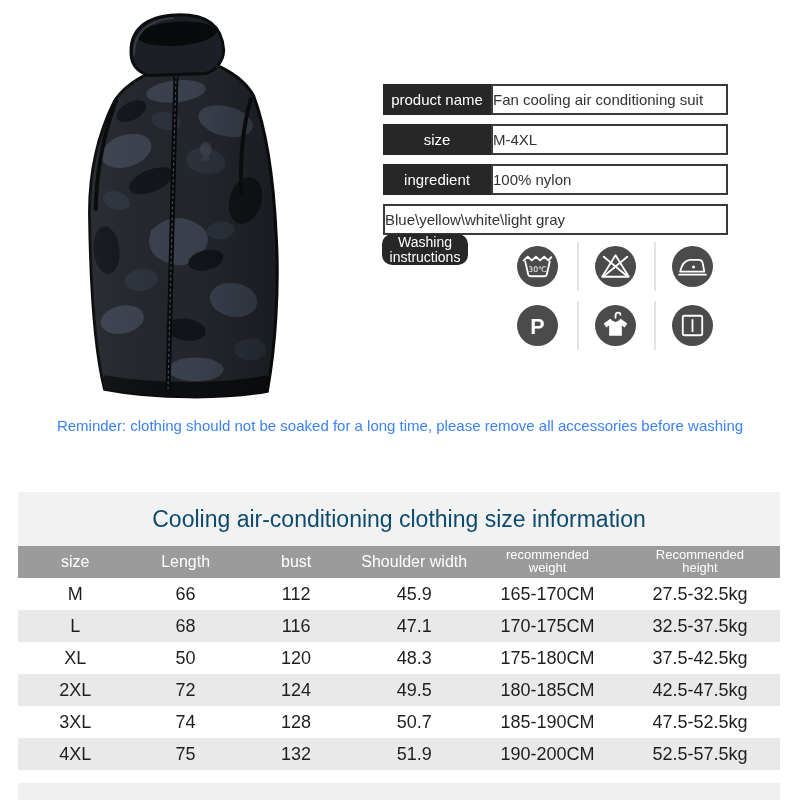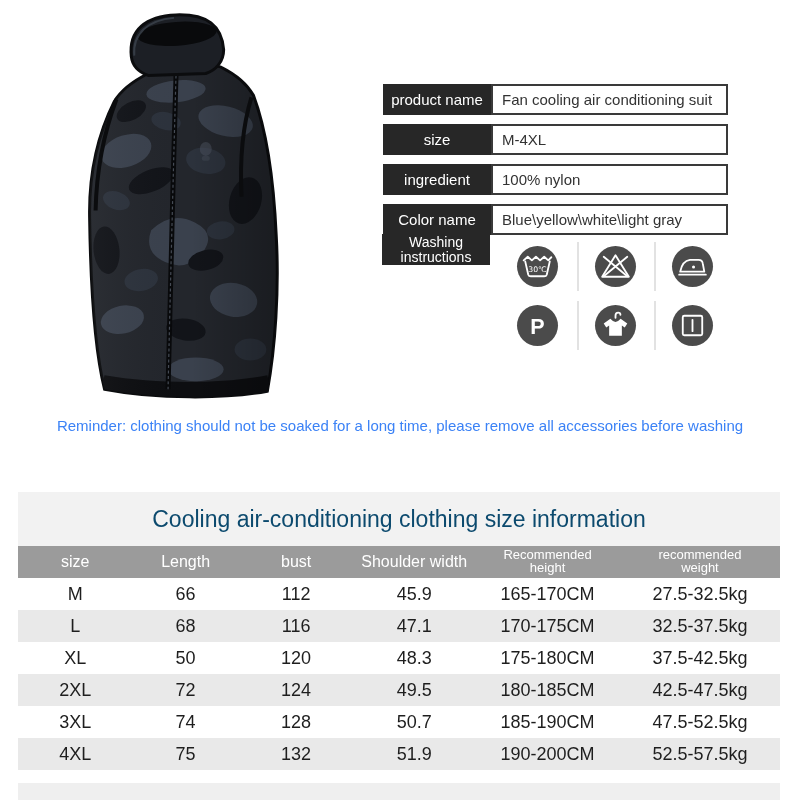--- a/index.html
+++ b/index.html
@@ -8,26 +8,26 @@
 
   
   .vest-svg { position:absolute; left:48px; top:2px; width:256px; height:412px; }
 
   
   .specs { position:absolute; left:383px; top:75px; width:345px; }
   .spec-row { display:flex; height:31px; margin-bottom:9px;margin-top:9px; }
   .spec-label { width:108px; background:#272727; color:#fff; font-size:15px;
     display:flex; align-items:center; justify-content:center; }
   .spec-value { flex:1; background:#fff; border:2px solid #3a3a3a; color:#333;
-    font-size:15px; display:flex; align-items:center; padding-left:9px;
+    font-size:15px; display:flex; align-items:center; padding-left:0;
     white-space:nowrap; overflow:hidden; }
 
-  .washing-label { position:absolute; left:382px; top:234px; width:108px; height:31px;
+  .washing-label { position:absolute; left:382px; top:234px; width:86px; height:31px;
     background:#272727; color:#fff; font-size:14px; line-height:14.5px;
-    display:flex; align-items:center; justify-content:center; text-align:center; }
+    display:flex; align-items:center; justify-content:center; text-align:center;border-radius:10px; }
 
   .icons-grid { position:absolute; left:499px; top:237px; width:233px; }
   .icons-row { display:flex; height:59px; align-items:center; }
   .icon-cell { width:77.6px; height:100%; display:flex; align-items:center;
     justify-content:center; position:relative; }
   .icon-cell + .icon-cell::before { content:""; position:absolute; left:0; top:5px;
     bottom:5px; width:2px; background:#e2e2e2; }
   .wash-circle { width:41px; height:41px; border-radius:50%; background:#4b4b4b;
     display:flex; align-items:center; justify-content:center; }
   .wash-circle svg { width:41px; height:41px; display:block; }
@@ -125,21 +125,20 @@
     </div>
     <div class="spec-row">
       <div class="spec-label">size</div>
       <div class="spec-value">M-4XL</div>
     </div>
     <div class="spec-row">
       <div class="spec-label">ingredient</div>
       <div class="spec-value">100% nylon</div>
     </div>
     <div class="spec-row">
-      <div class="spec-label">Color name</div>
       <div class="spec-value">Blue\yellow\white\light gray</div>
     </div>
   </div>
 
 <div class="washing-label">Washing instructions</div>
 
 <div class="icons-grid">
   <div class="icons-row">
       <div class="icon-cell">
         <div class="wash-circle">
@@ -198,22 +197,22 @@
 
 <div class="reminder">Reminder: clothing should not be soaked for a long time, please remove all accessories before washing</div>
 
 <div class="table-wrap">
   <div class="table-title">Cooling air-conditioning clothing size information</div>
   <div class="t-header">
       <div class="th"><span class="hspan">size</span></div>
       <div class="th"><span class="hspan">Length</span></div>
       <div class="th"><span class="hspan">bust</span></div>
       <div class="th"><span class="hspan">Shoulder width</span></div>
+      <div class="th"><span class="hspan-small">recommended weight</span></div>
       <div class="th"><span class="hspan-small">Recommended height</span></div>
-      <div class="th"><span class="hspan-small">recommended weight</span></div>
     </div>
   <div>
       <div class="t-row">
         <div class="td">M</div>
         <div class="td">66</div>
         <div class="td">112</div>
         <div class="td">45.9</div>
         <div class="td">165-170CM</div>
         <div class="td">27.5-32.5kg</div>
       </div>

